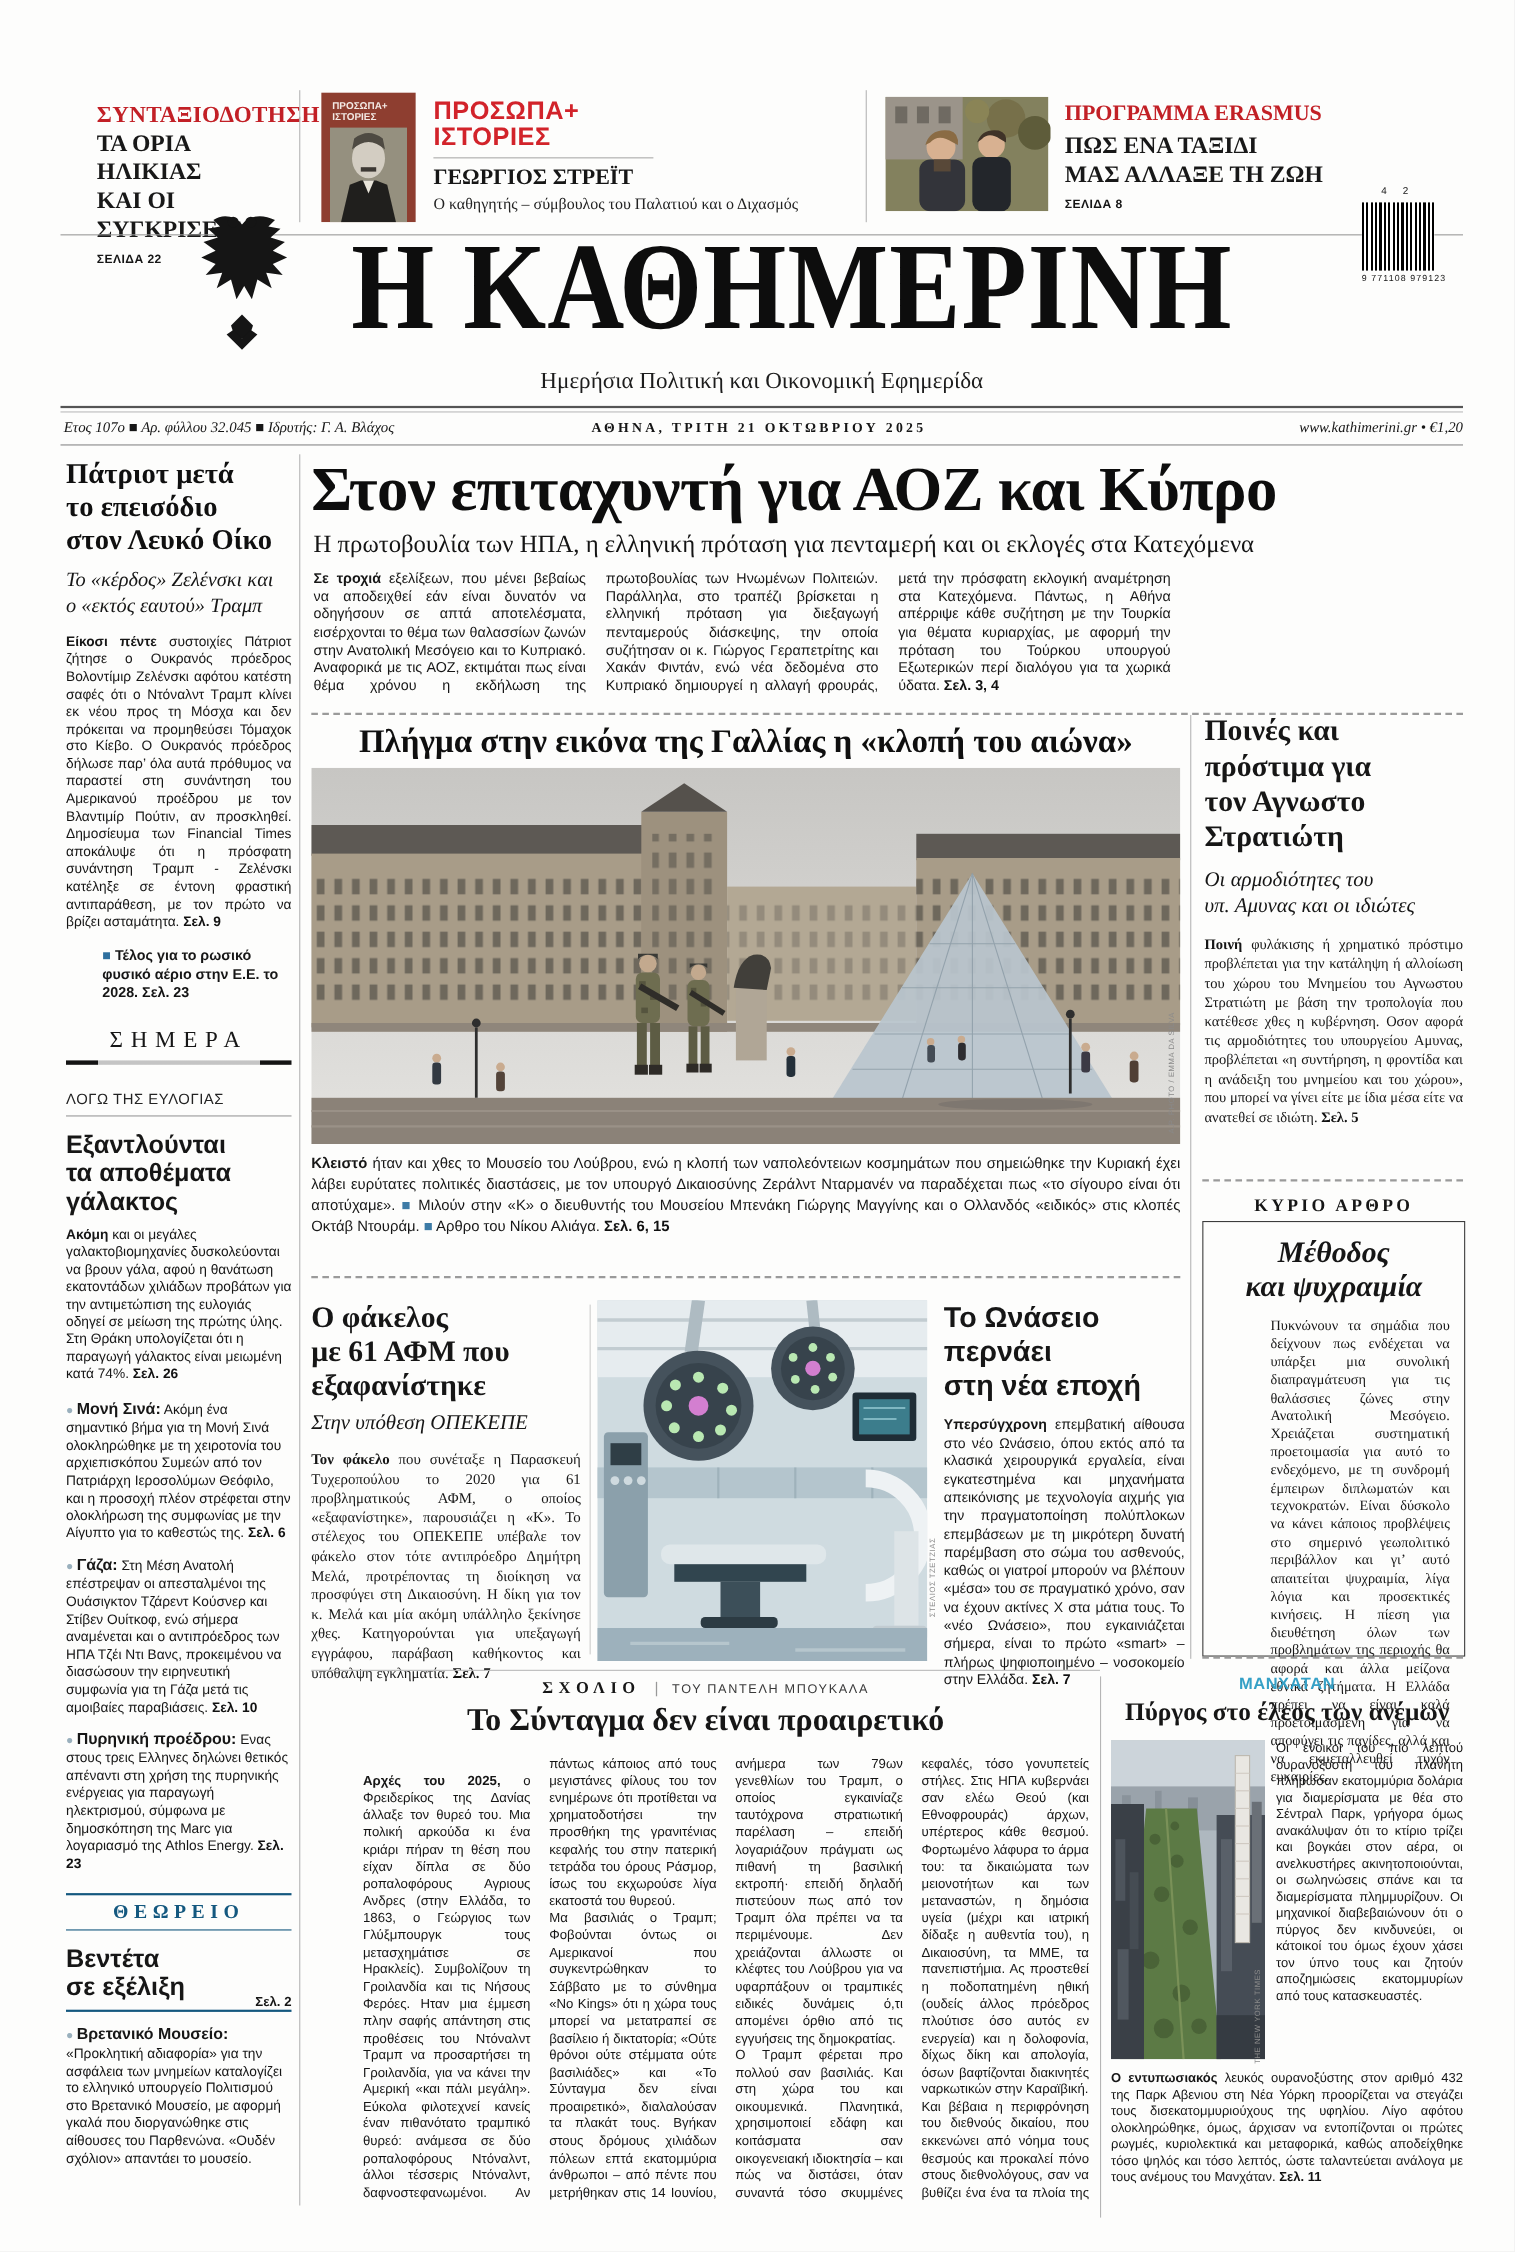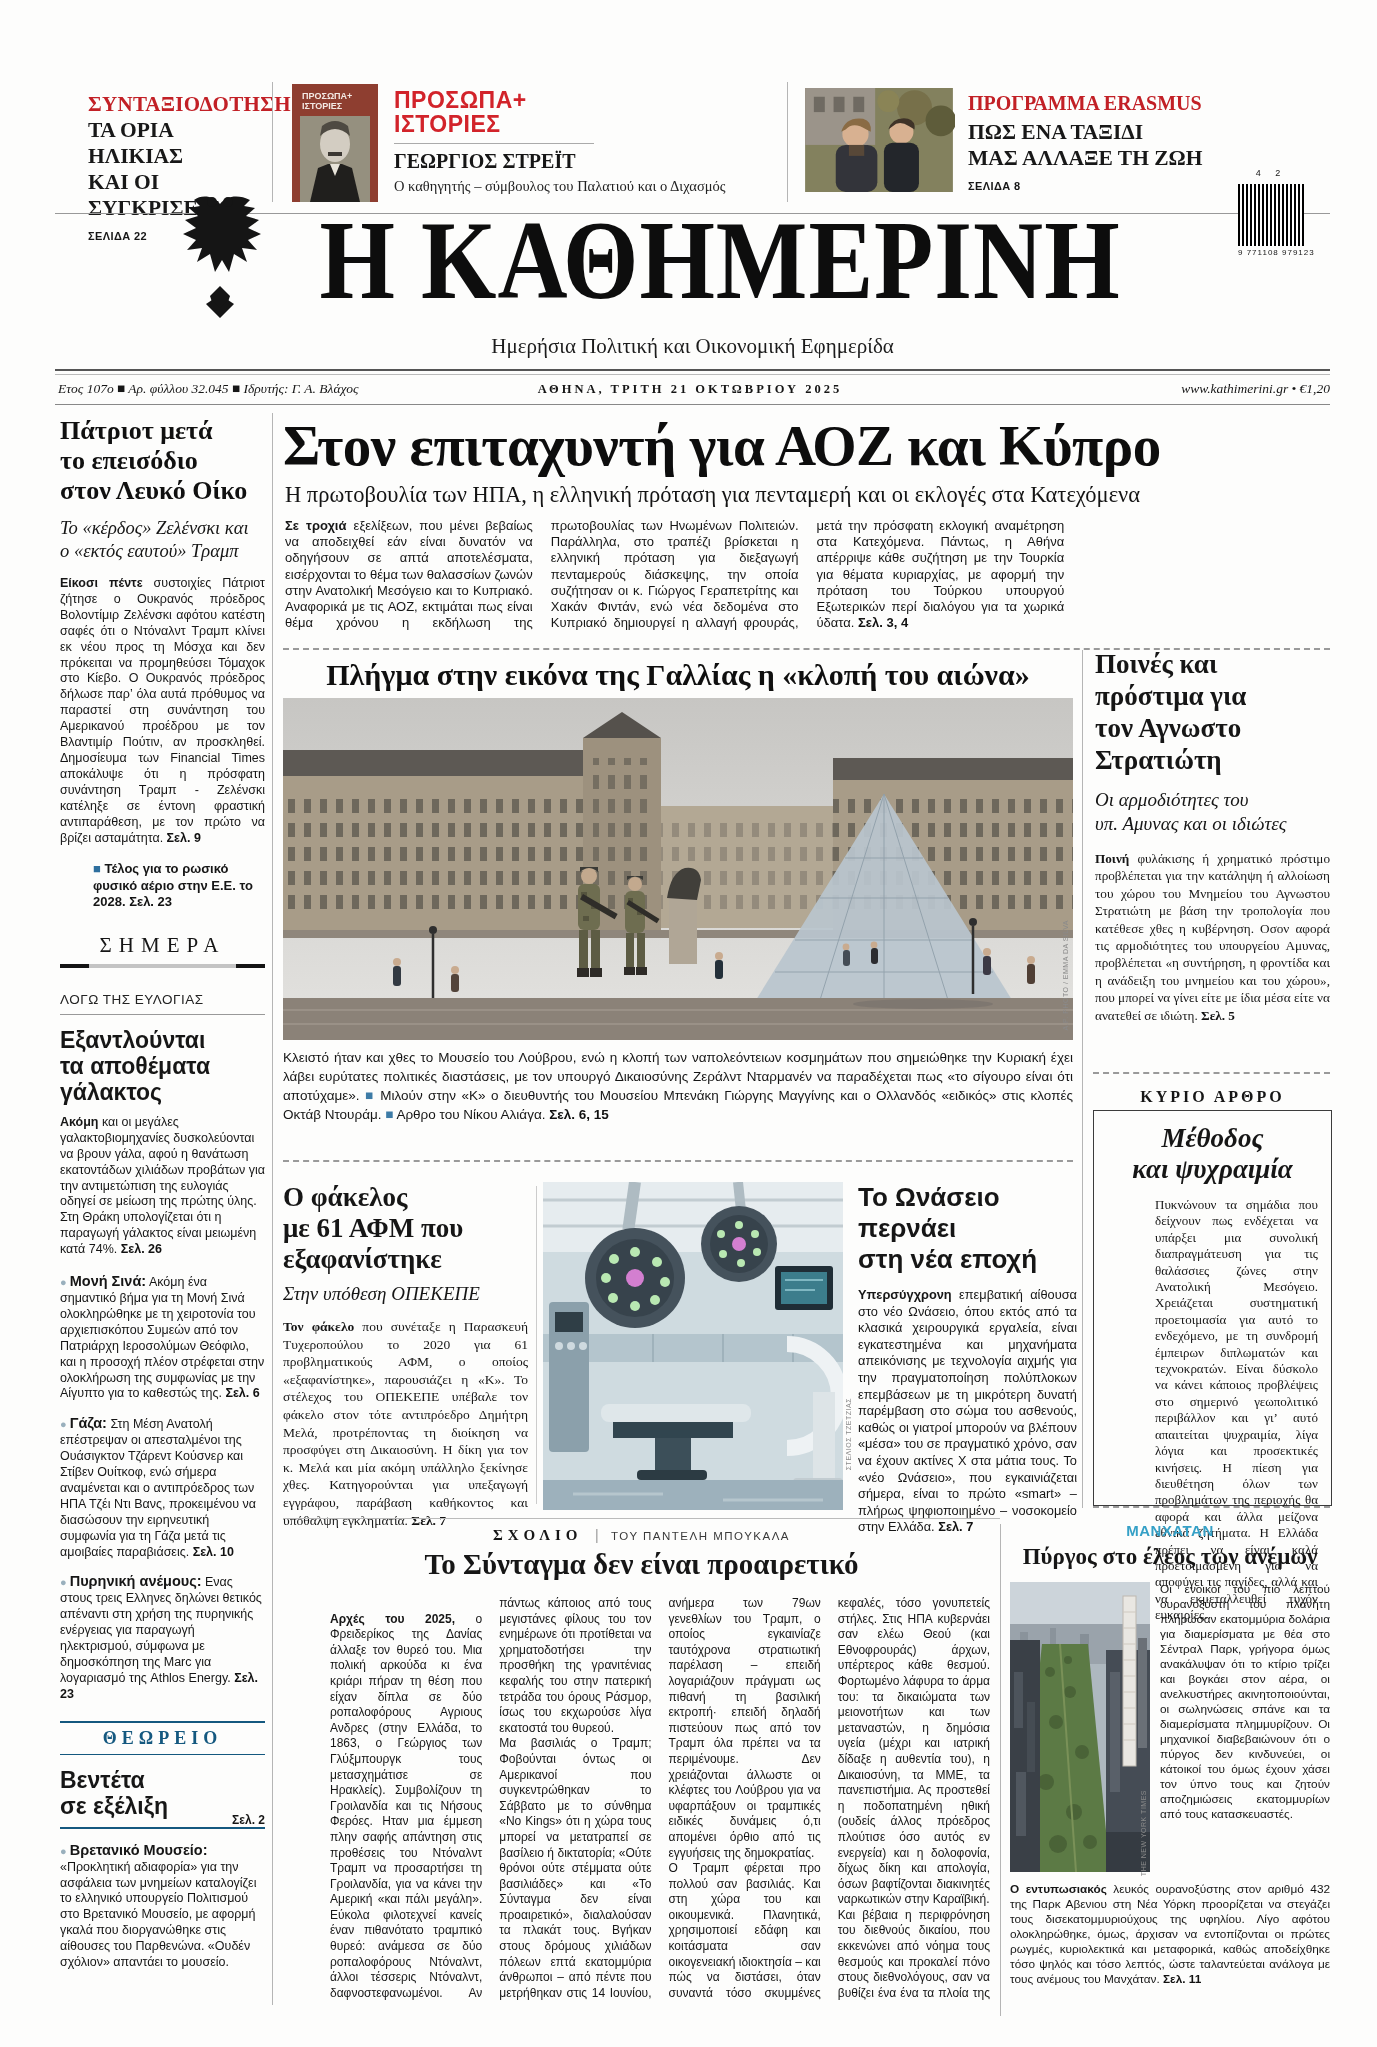--- a/index.html
+++ b/index.html
@@ -45,21 +45,21 @@
   .brief{font-size:12.5px;line-height:15.9px;}
   .brief .bl{font-weight:bold;font-size:14.5px;}
   .brief::before{content:"● ";color:#9ab0bd;font-size:11px;}
   .theoreio-label{color:#14587f;font-weight:bold;font-size:18px;letter-spacing:5px;text-align:center;
                   font-family:"Liberation Serif","DejaVu Serif",serif;
                   border-top:2px solid #14587f;border-bottom:1.5px solid #14587f;padding:5px 0;}
   .theoreio-rule{border-bottom:2px solid #14587f;margin-top:8px;}
   
   .louvre-head{font-weight:bold;font-size:30px;text-align:center;color:#0f0f0f;}
   .caption{font-size:13.5px;line-height:19px;}
-  .caption .cl{font-weight:normal;}
+  .caption .cl{font-weight:bold;}
   .feat-head-serif{font-weight:bold;font-size:27px;line-height:31px;}
   .feat-deck{font-style:italic;font-size:19px;}
   .feat-body-serif{font-family:"Liberation Serif","DejaVu Serif",serif;font-size:13.5px;line-height:17.6px;}
   .feat-head-sans{font-weight:bold;font-size:26px;line-height:31px;}
   .feat-body-sans{font-size:12.8px;line-height:16.6px;}
   
   .rr-head{font-weight:bold;font-size:27px;line-height:32px;}
   .rr-deck{font-style:italic;font-size:19px;line-height:24px;}
   .rr-body{font-size:13.2px;line-height:17.4px;}
   .kyrio-label{font-weight:bold;font-size:16px;letter-spacing:3px;text-align:center;}
@@ -197,21 +197,21 @@
     <div class="lr-body" style="margin-top:10px;">
       <span class="bold">Ακόμη</span><span> και οι μεγάλες γαλακτοβιομηχανίες δυσκολεύονται να βρουν γάλα, αφού η θανάτωση εκατοντάδων χιλιάδων προβάτων για την αντιμετώπιση της ευλογιάς οδηγεί σε μείωση της πρώτης ύλης. Στη Θράκη υπολογίζεται ότι η παραγωγή γάλακτος είναι μειωμένη κατά 74%. </span><span class="pageref">Σελ. 26</span>
     </div>
     <div class="brief" style="margin-top:16px;">
       <span class="bl">Μονή Σινά:</span><span> Ακόμη ένα σημαντικό βήμα για τη Μονή Σινά ολοκληρώθηκε με τη χειροτονία του αρχιεπισκόπου Συμεών από τον Πατριάρχη Ιεροσολύμων Θεόφιλο, και η προσοχή πλέον στρέφεται στην ολοκλήρωση της συμφωνίας με την Αίγυπτο για το καθεστώς της. </span><span class="pageref">Σελ. 6</span>
     </div>
     <div class="brief" style="margin-top:14px;">
       <span class="bl">Γάζα:</span><span> Στη Μέση Ανατολή επέστρεψαν οι απεσταλμένοι της Ουάσιγκτον Τζάρεντ Κούσνερ και Στίβεν Ουίτκοφ, ενώ σήμερα αναμένεται και ο αντιπρόεδρος των ΗΠΑ Τζέι Ντι Βανς, προκειμένου να διασώσουν την ειρηνευτική συμφωνία για τη Γάζα μετά τις αμοιβαίες παραβιάσεις. </span><span class="pageref">Σελ. 10</span>
     </div>
     <div class="brief" style="margin-top:14px;">
-      <span class="bl">Πυρηνική ανέμους:</span><span> Ενας στους τρεις Ελληνες δηλώνει θετικός απέναντι στη χρήση της πυρηνικής ενέργειας για παραγωγή ηλεκτρισμού, σύμφωνα με δημοσκόπηση της Marc για λογαριασμό της Athlos Energy. </span><span class="pageref">Σελ. 23</span>
+      <span class="bl">Πυρηνική προέδρου:</span><span> Ενας στους τρεις Ελληνες δηλώνει θετικός απέναντι στη χρήση της πυρηνικής ενέργειας για παραγωγή ηλεκτρισμού, σύμφωνα με δημοσκόπηση της Marc για λογαριασμό της Athlos Energy. </span><span class="pageref">Σελ. 23</span>
     </div>
     <div class="theoreio-label" style="margin-top:18px;">ΘΕΩΡΕΙΟ</div>
     <div style="position:relative;margin-top:12px;">
       <div class="sans-head pre">Βεντέτα
 σε εξέλιξη</div>
       <div style="position:absolute;right:0;bottom:2px;font-weight:bold;font-size:12px;">Σελ. 2</div>
       <div class="theoreio-rule"></div>
     </div>
     <div class="brief" style="margin-top:14px;">
       <span class="bl">Βρετανικό Μουσείο:</span><span> «Προκλητική αδιαφορία» για την ασφάλεια των μνημείων καταλογίζει το ελληνικό υπουργείο Πολιτισμού στο Βρετανικό Μουσείο, με αφορμή γκαλά που διοργανώθηκε στις αίθουσες του Παρθενώνα. «Ουδέν σχόλιον» απαντάει το μουσείο. </span>

